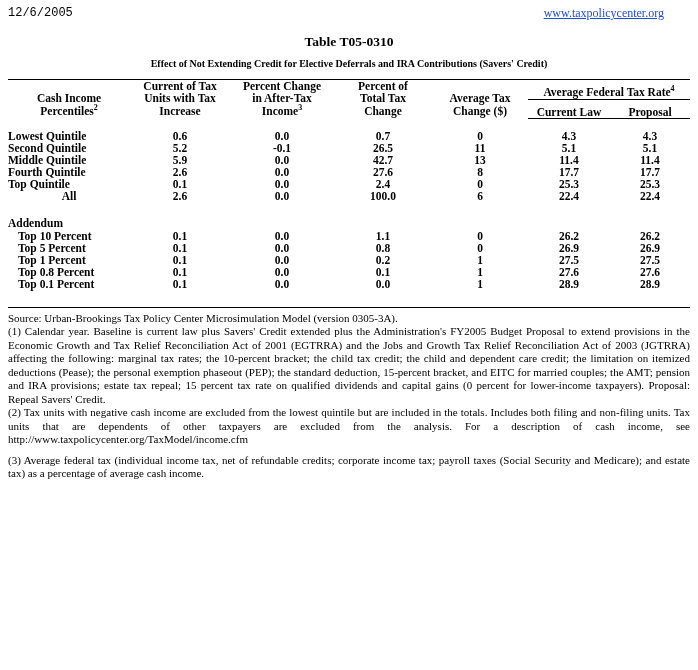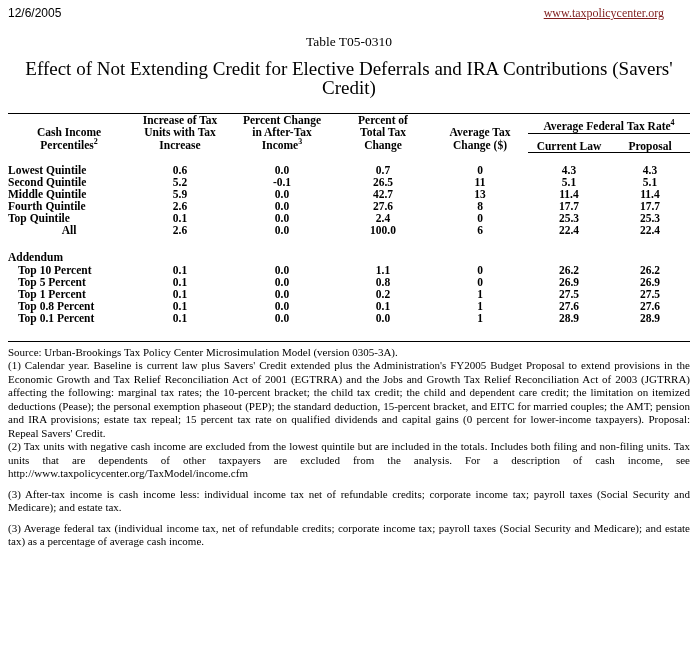--- a/index.html
+++ b/index.html
@@ -21,34 +21,34 @@
     position: relative;
   }
   
   .topline {
     display: flex;
     justify-content: space-between;
     align-items: flex-start;
     font-size: 12px;
     margin-bottom: 14px;
   }
-  .topline .date { font-family: Liberation Sans, sans-serif; }
+  .topline .date { font-family: Liberation Mono, monospace; }
   .topline .url {
-    color: #7f1d1d;
+    color: #1d4ed8;
     text-decoration: underline;
     margin-right: 26px;
   }
   
   .titles {
     text-align: center;
-    font-weight: normal;
+    font-weight: bold;
     line-height: 1.0;
   }
   .titles .t1 { font-size: 13.5px; margin-bottom: 10px; }
-  .titles .t2 { font-size: 19px; margin-bottom: 16px; }
+  .titles .t2 { font-size: 10px; margin-bottom: 10px; }
   .titles .t3 { font-size: 13.5px; margin-bottom: 8px; }
   sup { font-size: 8px; vertical-align: super; line-height: 0; }
 
   
   table.main {
     width: 682px;
     margin: 6px auto 0 auto;
     border-collapse: collapse;
     font-size: 11.5px;
   }
@@ -150,21 +150,21 @@
         <col class="c5">
         <col class="c6">
     </colgroup>
     <thead>
       <tr class="rule-top">
         <th class="hdr-left" rowspan="2">
           <div>Cash Income</div>
           <div><span>Percentiles</span><sup>2</sup></div>
         </th>
         <th class="hdr-cell" rowspan="2">
-          <div>Increase of Tax</div>
+          <div>Current of Tax</div>
           <div>Units with Tax</div>
           <div>Increase</div>
         </th>
         <th class="hdr-cell" rowspan="2">
           <div>Percent Change</div>
           <div>in After-Tax</div>
           <div><span>Income</span><sup>3</sup></div>
         </th>
         <th class="hdr-cell" rowspan="2">
           <div>Percent of</div>
@@ -302,17 +302,16 @@
       <tr class="spacer">
           <td colspan="7"></td>
         </tr>
     </tbody>
   </table>
 
   <div class="notes">
     <p>Source: Urban-Brookings Tax Policy Center Microsimulation Model (version 0305-3A).</p>
     <p>(1) Calendar year. Baseline is current law plus Savers' Credit extended plus the Administration's FY2005 Budget Proposal to extend provisions in the Economic Growth and Tax Relief Reconciliation Act of 2001 (EGTRRA) and the Jobs and Growth Tax Relief Reconciliation Act of 2003 (JGTRRA) affecting the following: marginal tax rates; the 10-percent bracket; the child tax credit; the child and dependent care credit; the limitation on itemized deductions (Pease); the personal exemption phaseout (PEP); the standard deduction, 15-percent bracket, and EITC for married couples; the AMT; pension and IRA provisions; estate tax repeal; 15 percent tax rate on qualified dividends and capital gains (0 percent for lower-income taxpayers). Proposal: Repeal Savers' Credit.</p>
     <p>(2) Tax units with negative cash income are excluded from the lowest quintile but are included in the totals. Includes both filing and non-filing units. Tax units that are dependents of other taxpayers are excluded from the analysis. For a description of cash income, see http://www.taxpolicycenter.org/TaxModel/income.cfm</p>
-    <p class="gap">(3) After-tax income is cash income less: individual income tax net of refundable credits; corporate income tax; payroll taxes (Social Security and Medicare); and estate tax.</p>
     <p class="gap">(3) Average federal tax (individual income tax, net of refundable credits; corporate income tax; payroll taxes (Social Security and Medicare); and estate tax) as a percentage of average cash income.</p>
   </div>
 
 </div>
 
 </body></html>

